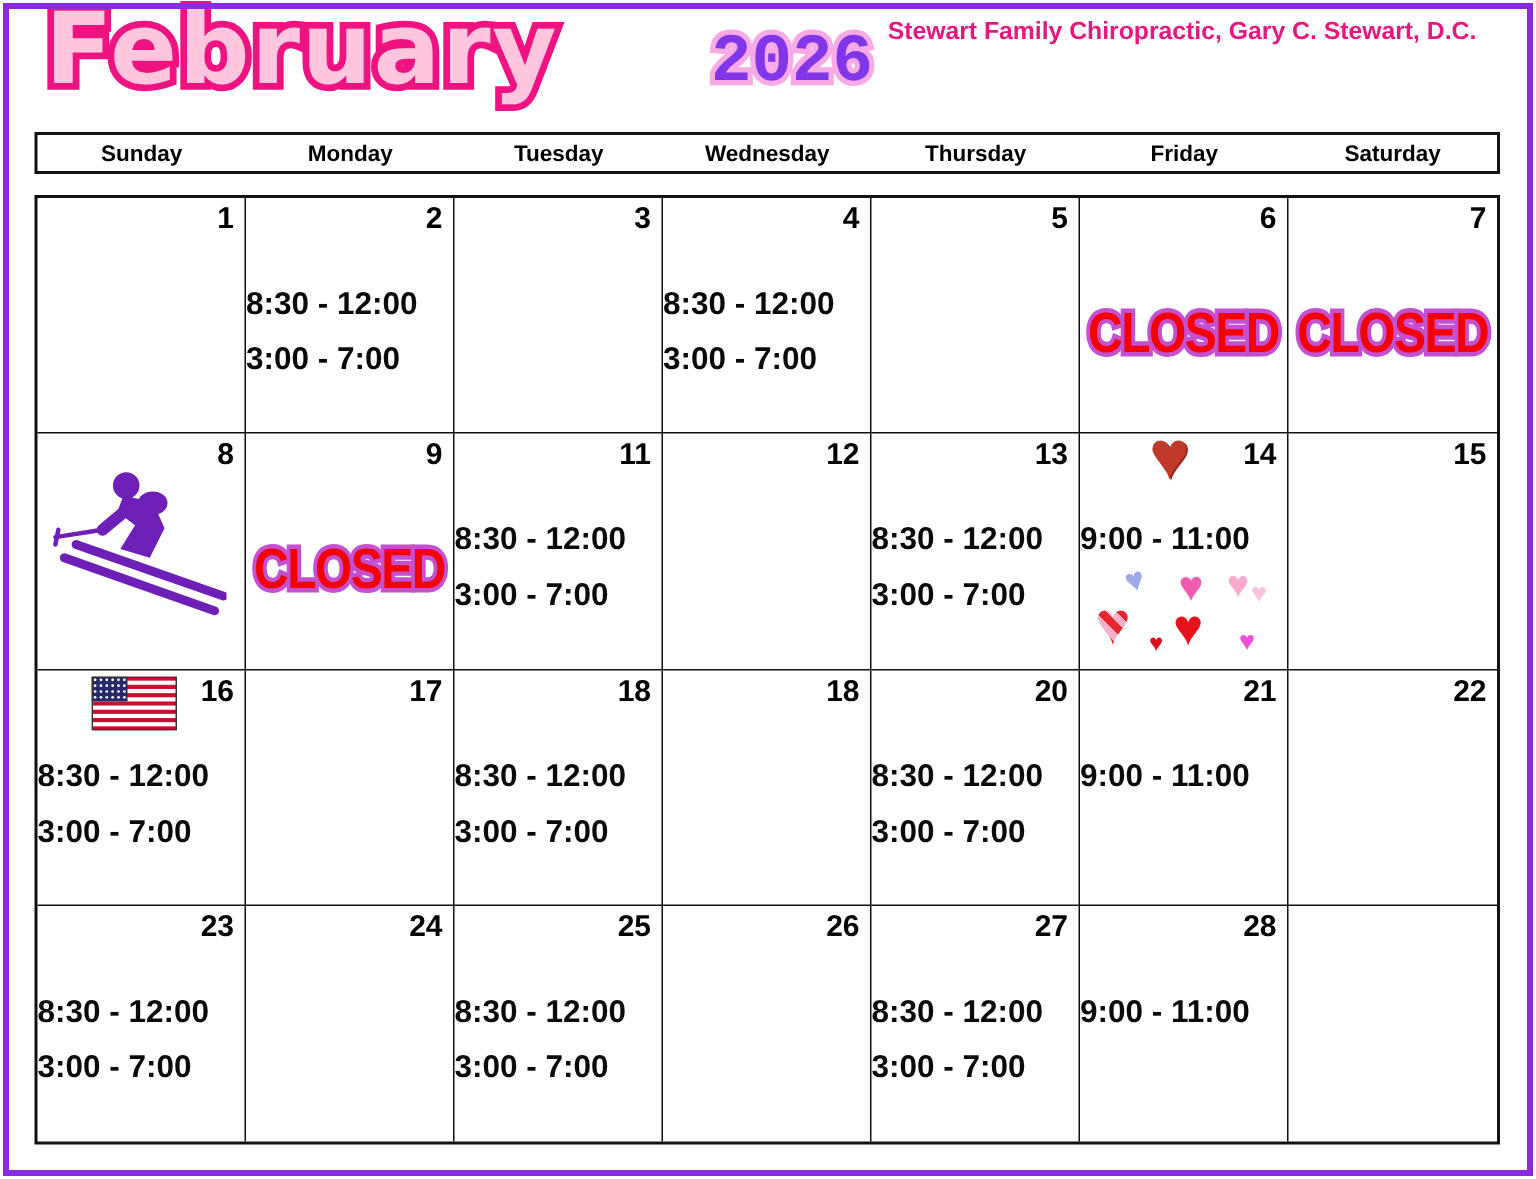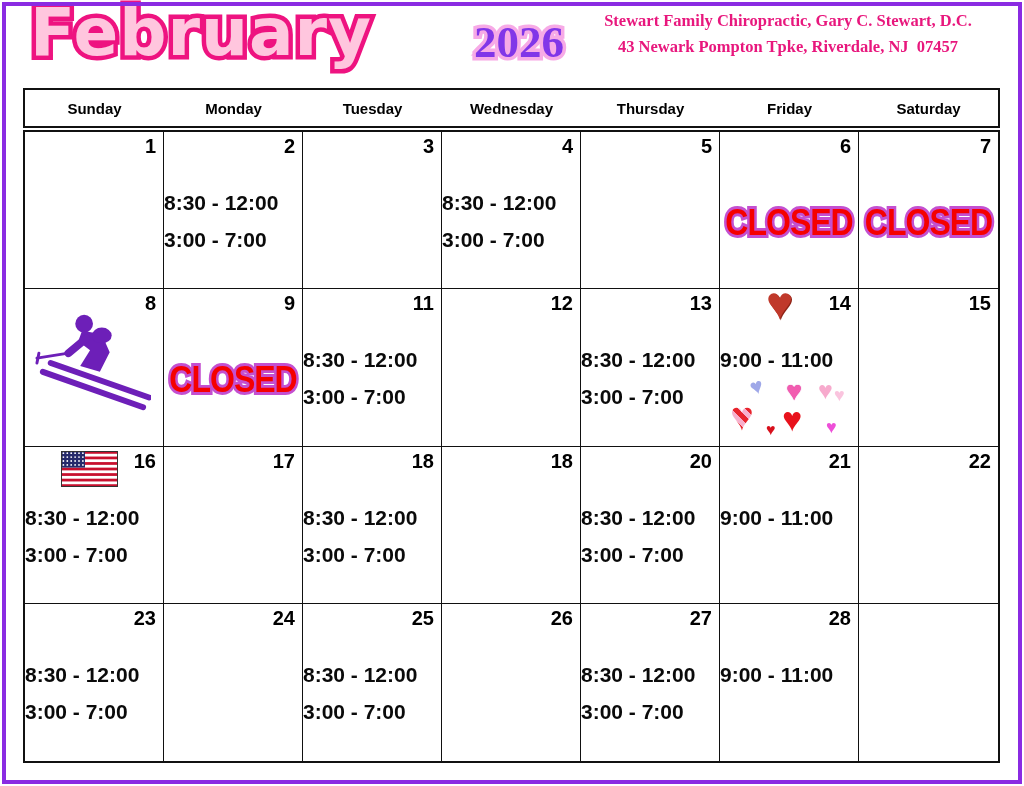--- a/index.html
+++ b/index.html
@@ -19,33 +19,33 @@
     -webkit-text-stroke:9px var(--ol-color,#ee1380);color:var(--ol-color,#ee1380);
   }
   .month-title{
     position:absolute;left:30px;top:-6px;
     font-family:"DejaVu Sans",sans-serif;font-weight:bold;font-size:66px;
     color:var(--title-fill,#ffc6de);letter-spacing:1px;
     --ol-color:var(--title-outline,#ee1380);
   }
   .year-title{
     position:absolute;left:474px;top:16px;
-    font-family:Liberation Serif, serif;font-weight:bold;font-size:45px;
+    font-family:Liberation Mono, monospace;font-weight:bold;font-size:45px;
     color:var(--year-fill,#8136e8);
     --ol-color:var(--year-glow,#f7aae6);
   }
   .year-title::before{-webkit-text-stroke-width:7px;}
   .contact{
     position:absolute;right:16px;top:8px;width:440px;text-align:center;
-    color:var(--contact-text,#e8177d);font-weight:bold;font-size:16.5px;line-height:26px;font-family:Liberation Serif, serif;
+    color:var(--contact-text,#e8177d);font-weight:bold;font-size:16.5px;line-height:26px;
   }
   .contact div{white-space:pre;}
   
   .weekday-bar{
-    position:absolute;left:23px;top:88px;width:977px;height:40px;
+    position:absolute;left:23px;top:88px;width:977px;height:28px;
     border:2px solid #111;box-sizing:border-box;background:#fff;
     display:grid;grid-template-columns:repeat(7,1fr);align-items:center;
   }
   .weekday{ text-align:center;font-weight:bold;font-size:15px;color:#000;}
   
   .grid{
     position:absolute;left:23px;top:130px;width:977px;height:633px;
     border:2px solid #111;box-sizing:border-box;background:#fff;
     display:grid;grid-template-columns:repeat(7,1fr);grid-template-rows:repeat(4,1fr);
   }
@@ -96,21 +96,20 @@
 </head>
 <body>
 
 <div class="page-frame"></div>
 
 <div class="header">
   <span class="month-title outline" data-text="February">February</span>
   <span class="year-title outline" data-text="2026">2026</span>
   <div class="contact">
     <div>Stewart Family Chiropractic, Gary C. Stewart, D.C.</div>
-    <div>43 Newark Pompton Tpke, Riverdale, NJ  07457</div>
   </div>
 </div>
 
 <div class="weekday-bar">
     <div class="weekday">Sunday</div>
     <div class="weekday">Monday</div>
     <div class="weekday">Tuesday</div>
     <div class="weekday">Wednesday</div>
     <div class="weekday">Thursday</div>
     <div class="weekday">Friday</div>

